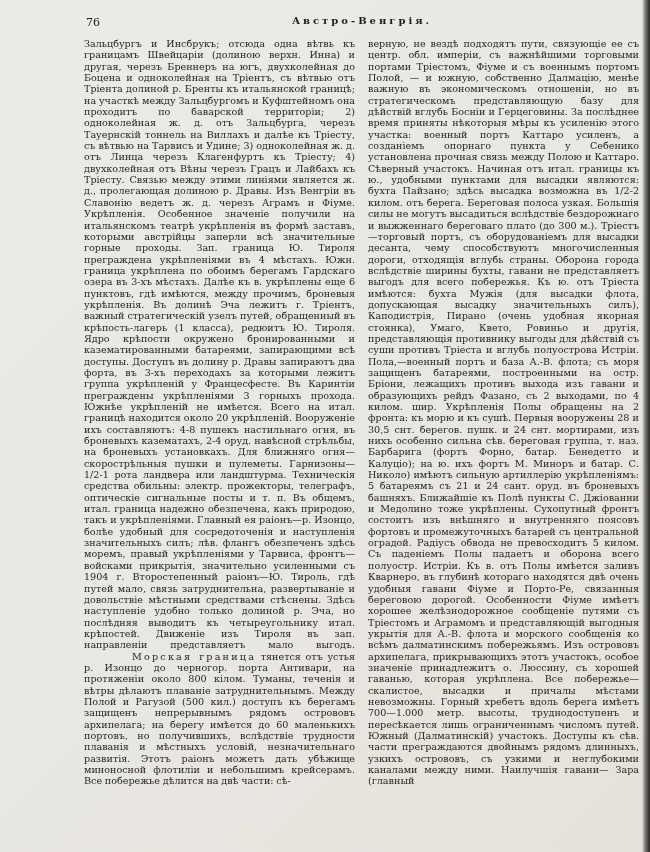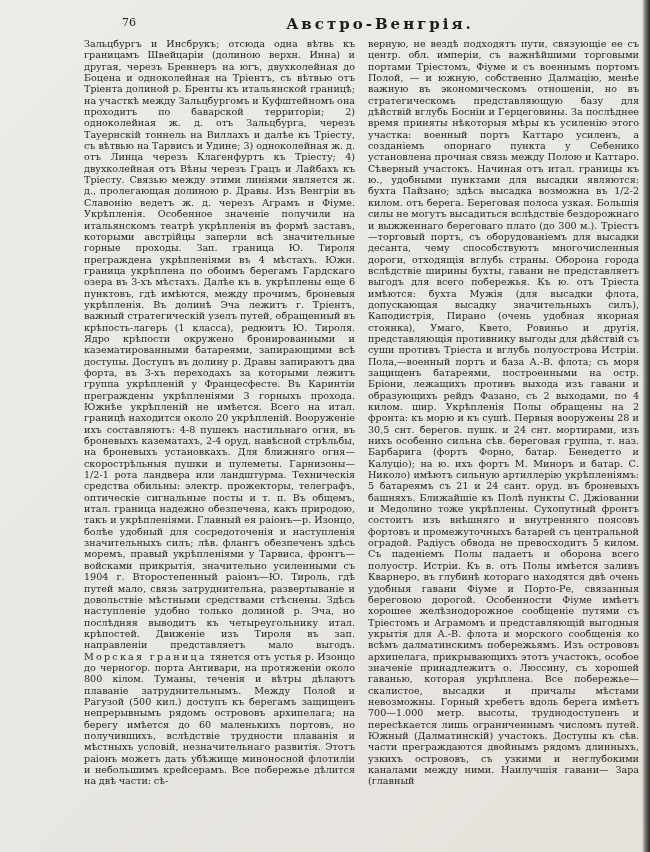--- a/index.html
+++ b/index.html
@@ -21,30 +21,29 @@
     background: linear-gradient(to right, rgba(40,38,34,0) 0%, rgba(40,38,34,.55) 40%, #262420 100%);
   }
   .page-inner {
     position: absolute;
     left: 84px; top: 12px;
     width: 556px; height: 836px;
   }
   .page-header {
     position: relative;
     height: 26px;
-    margin-left: 36px;
   }
   .page-number {
     position: absolute; left: 2px; top: 4px;
     font-size: 11px; color: #23221f;
   }
   .page-title {
     display: block;
     text-align: center;
-    font-size: 15px;
+    font-size: 10px;
     font-weight: bold;
     letter-spacing: 3px;
     color: #1d1c19;
     padding-top: 3px;
   }
   .columns {
     display: flex;
     gap: 13px;
     height: 804px;
     overflow: hidden;
@@ -52,21 +51,21 @@
   .col {
     width: 271px;
     font-size: 9.6px;
     line-height: 11.35px;
     text-align: justify;
     color: #26251f;
     overflow: hidden;
     word-spacing: -0.3px;
   }
   .it { }
-  .sp { letter-spacing: 2.2px; }
+  .sp { letter-spacing: 2.2px; margin-left: 48px; }
 </style>
 </head>
 <body>
 
 <div class="scan">
   <div class="page-inner">
     <div class="page-header">
       <span class="page-number">76</span>
       <span class="page-title">Австро-Венгрія.</span>
     </div>

